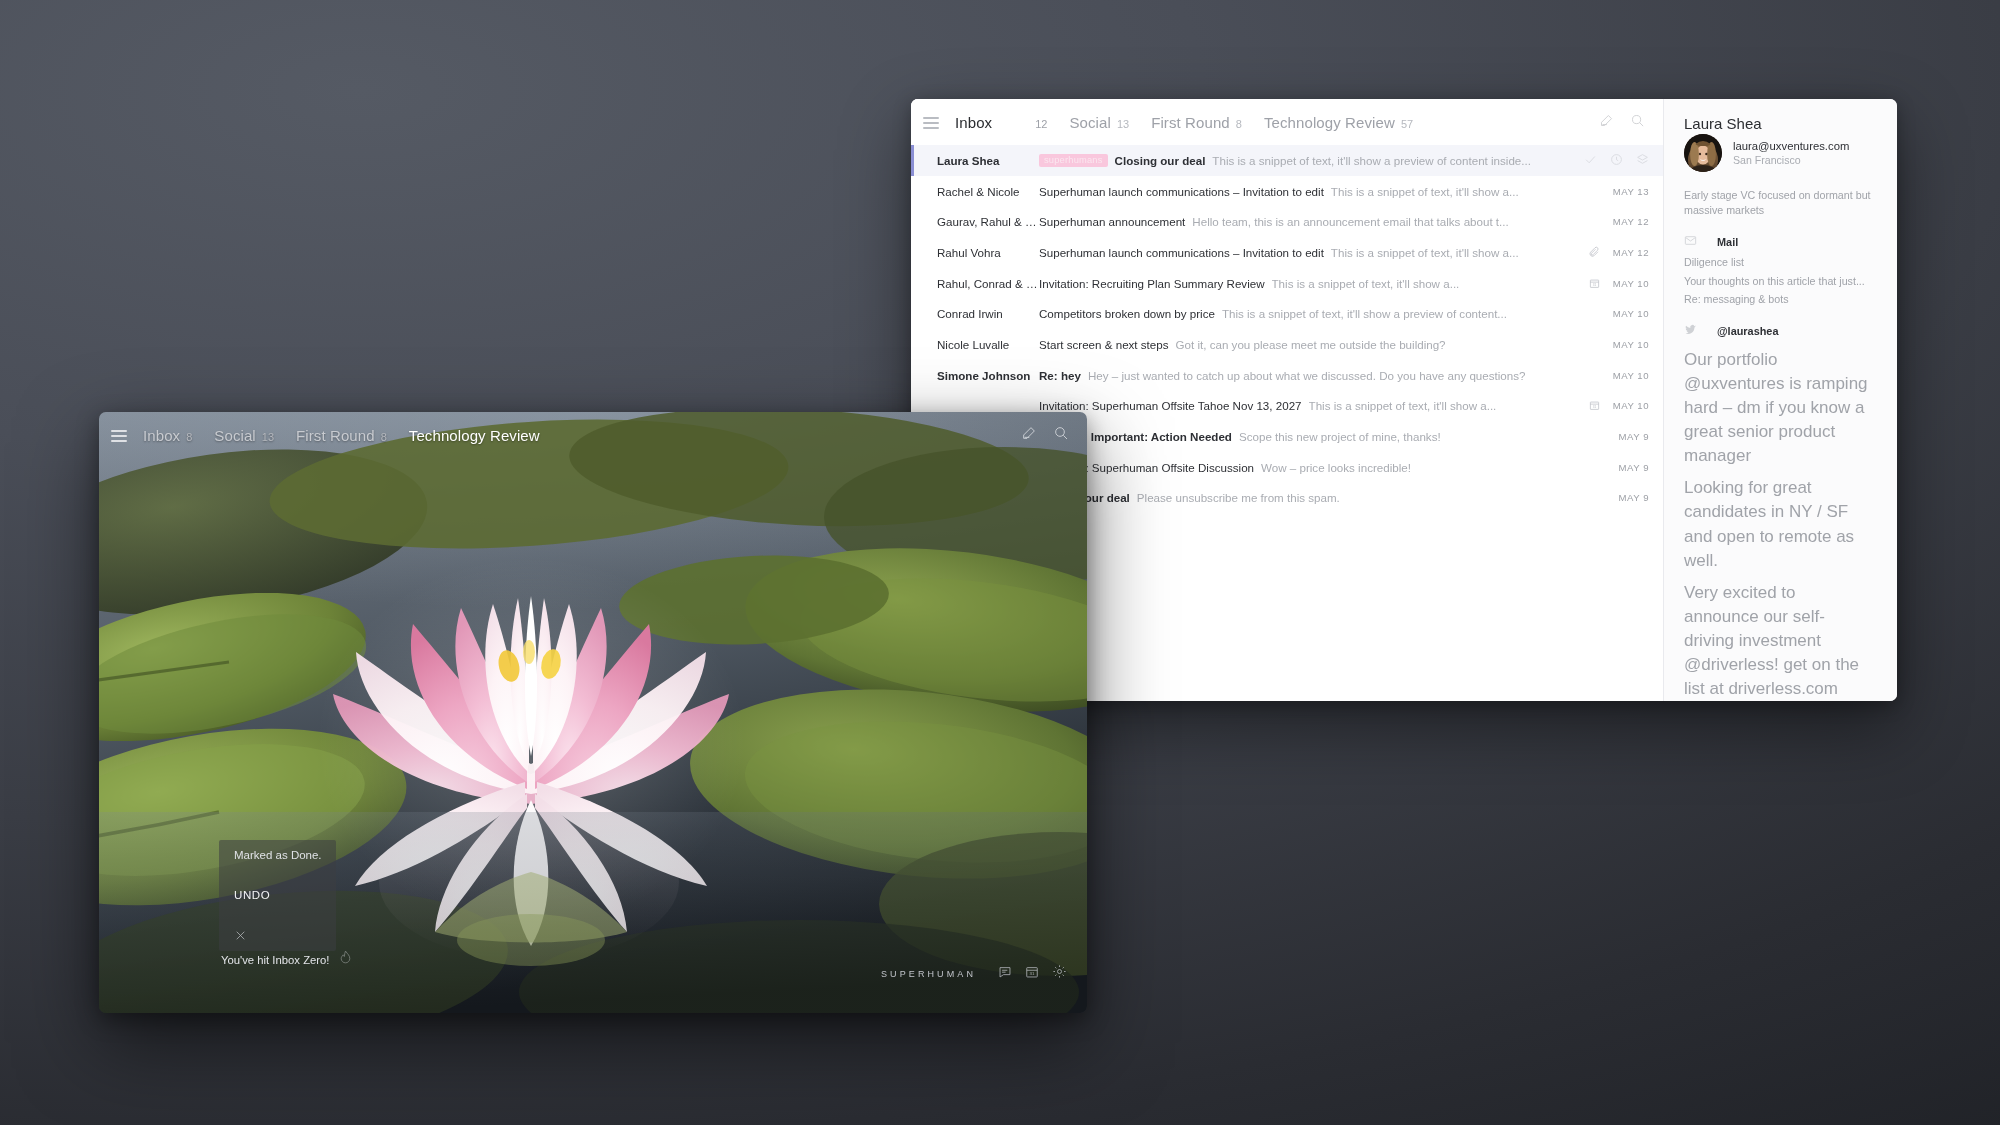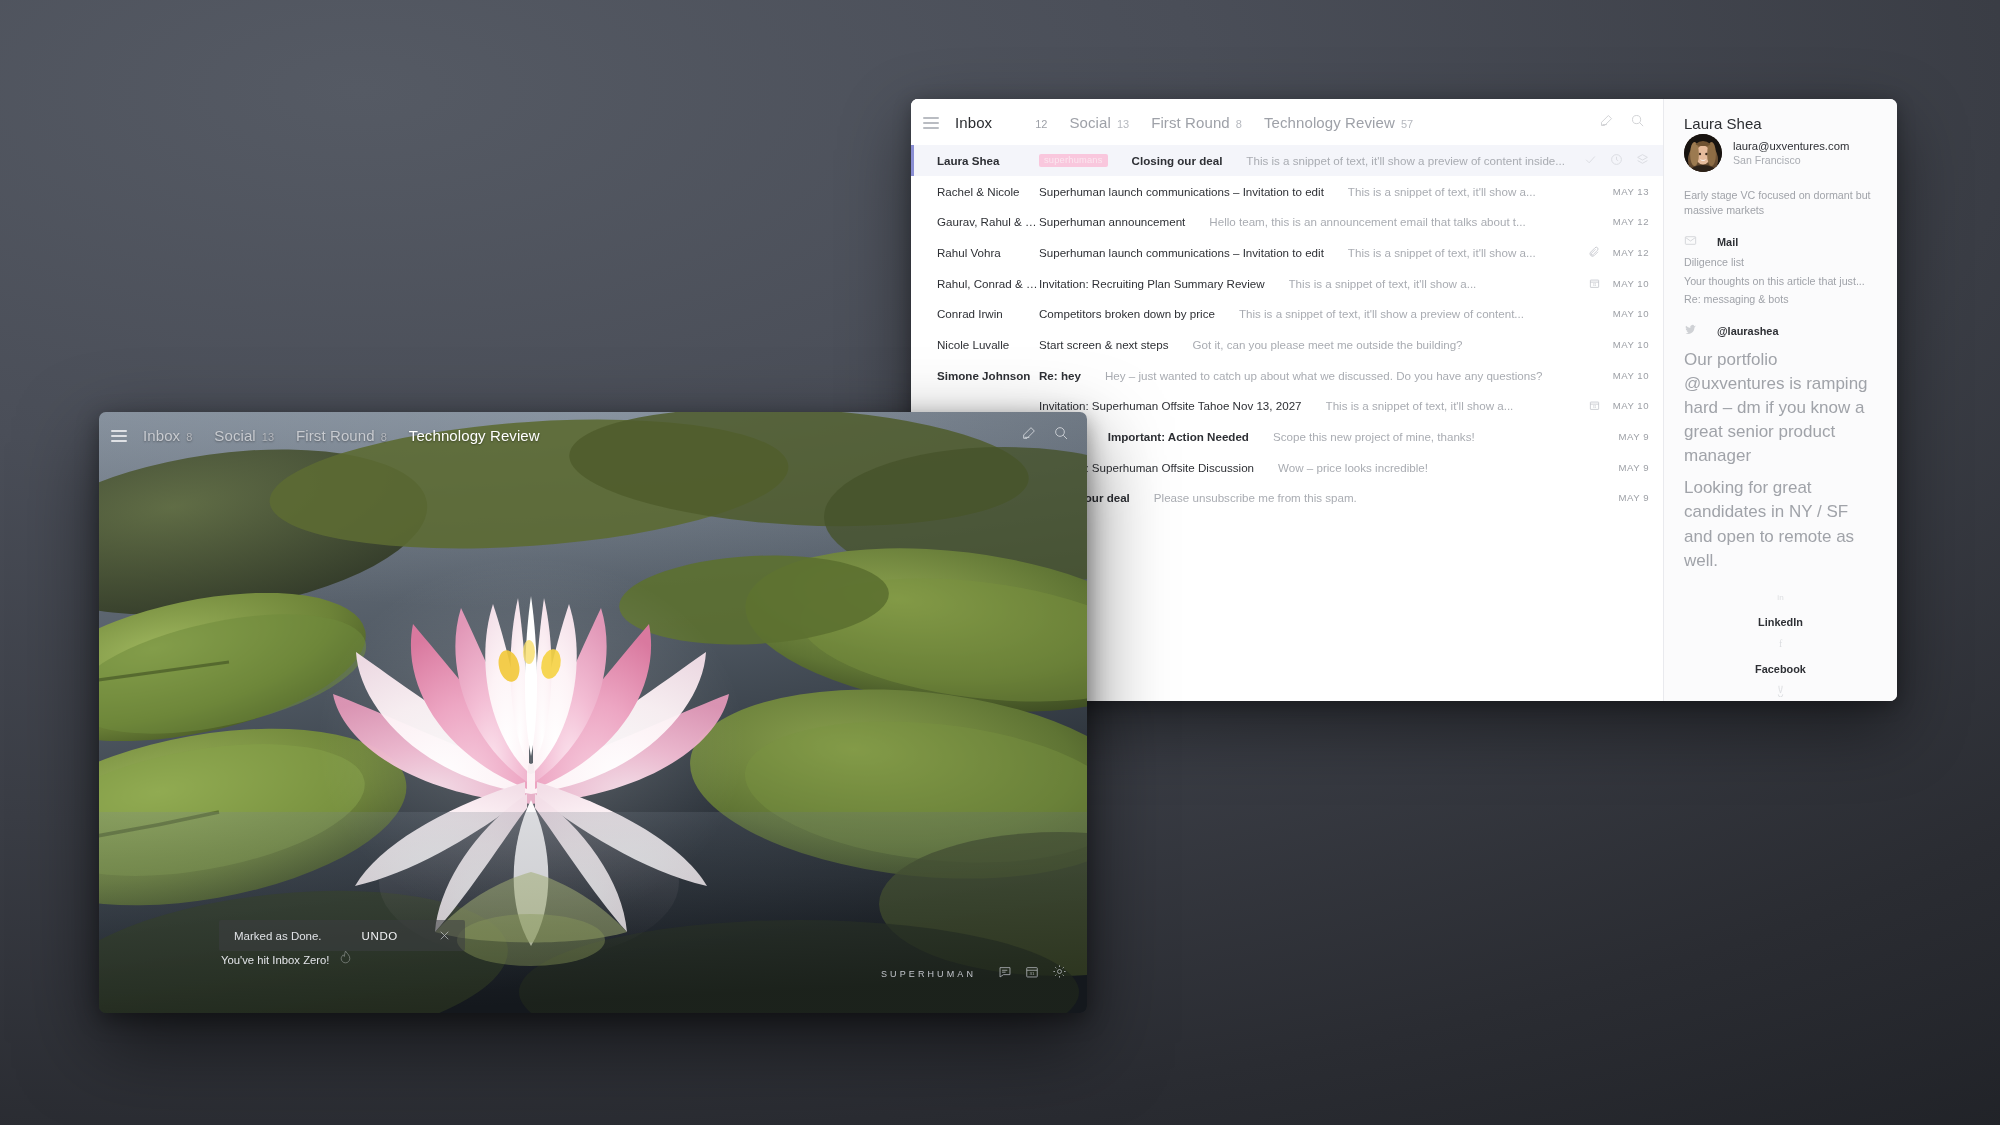--- a/index.html
+++ b/index.html
@@ -83,21 +83,21 @@
     padding-left: 26px;
     color: #2e3035;
     font-size: 11.6px;
     overflow: hidden; text-overflow: ellipsis;
   }
   .email-row.unread .row-sender { font-weight: bold; }
   .row-body {
     flex: 1;
     display: flex;
     align-items: center;
-    gap: 24px;
+    gap: 7px;
     overflow: hidden;
     padding-right: 8px;
   }
   .row-label {
     font-size: 9.3px;
     padding: 2px 5px 2px 5px;
     border-radius: 2px;
     line-height: 1;
     letter-spacing: 0.2px;
   }
@@ -198,26 +198,27 @@
   }
   .front-header .hamburger span { background: #dfe1e5; }
   .front-header .tab .tab-label { color: #c8cbd0; text-shadow: 0 1px 2px rgba(0,0,0,0.35); }
   .front-header .tab .tab-count { color: #b4b7bd; text-shadow: 0 1px 2px rgba(0,0,0,0.35); }
   .front-header .tab.active .tab-label { color: #ffffff; font-weight: normal; }
   .front-header .ico { opacity: 0.85; }
 
   .toast {
     position: absolute;
     left: 120px; bottom: 62px;
-    display: flex; align-items: flex-end;
+    display: flex; align-items: flex-start;
     background: rgba(60,62,66,0.55);
     border-radius: 2px;
     padding: 9px 14px 9px 15px;
-    gap: 40px;
+    gap: 28px;
     z-index: 6;
+    flex-direction: column;
   }
   .toast-msg { font-size: 11.5px; color: #dfe1e5; }
   .toast-undo { font-size: 11.5px; color: #f2f3f5; letter-spacing: 0.6px; cursor: pointer; }
   .toast-close { opacity: 0.75; display:flex; cursor: pointer; }
 
   .inbox-zero {
     position: absolute;
     left: 122px; bottom: 44px;
     display: flex; align-items: center; gap: 9px;
     z-index: 6;
@@ -505,20 +506,21 @@
     <div class="sb-section">
       <span class="ico">
         <svg width="13" height="12" viewBox="0 0 24 24" fill="#9ba0a7">
             <path d="M23 4.9a8.6 8.6 0 01-2.5.7 4.3 4.3 0 001.9-2.4 8.7 8.7 0 01-2.7 1.1A4.3 4.3 0 0012 8.2a12.2 12.2 0 01-8.9-4.5 4.3 4.3 0 001.3 5.8 4.2 4.2 0 01-2-.5 4.3 4.3 0 003.5 4.3 4.3 4.3 0 01-2 .1 4.3 4.3 0 004 3 8.7 8.7 0 01-6.4 1.8A12.2 12.2 0 0019.8 7.4c0-.2 0-.4 0-.6A8.7 8.7 0 0023 4.9z"></path>
           </svg>
       </span>
       <span class="sb-section-label">@laurashea</span>
     </div>
     <div class="sb-para">Our portfolio @uxventures is ramping hard – dm if you know a great senior product manager</div>
     <div class="sb-para">Looking for great candidates in NY / SF and open to remote as well.</div>
+    <div class="sb-para">Very excited to announce our self-driving investment @driverless! get on the list at driverless.com</div>
 
     <div class="sb-link" style="padding-top:16px">
       <span class="ico">
         <svg width="13" height="13" viewBox="0 0 24 24" fill="#b4b8be">
             <text x="12" y="18" font-size="15" font-family="Liberation Sans" text-anchor="middle" fill="#b4b8be">in</text>
           </svg>
       </span>
       <span class="sb-link-label">LinkedIn</span>
     </div>
     <div class="sb-link">

